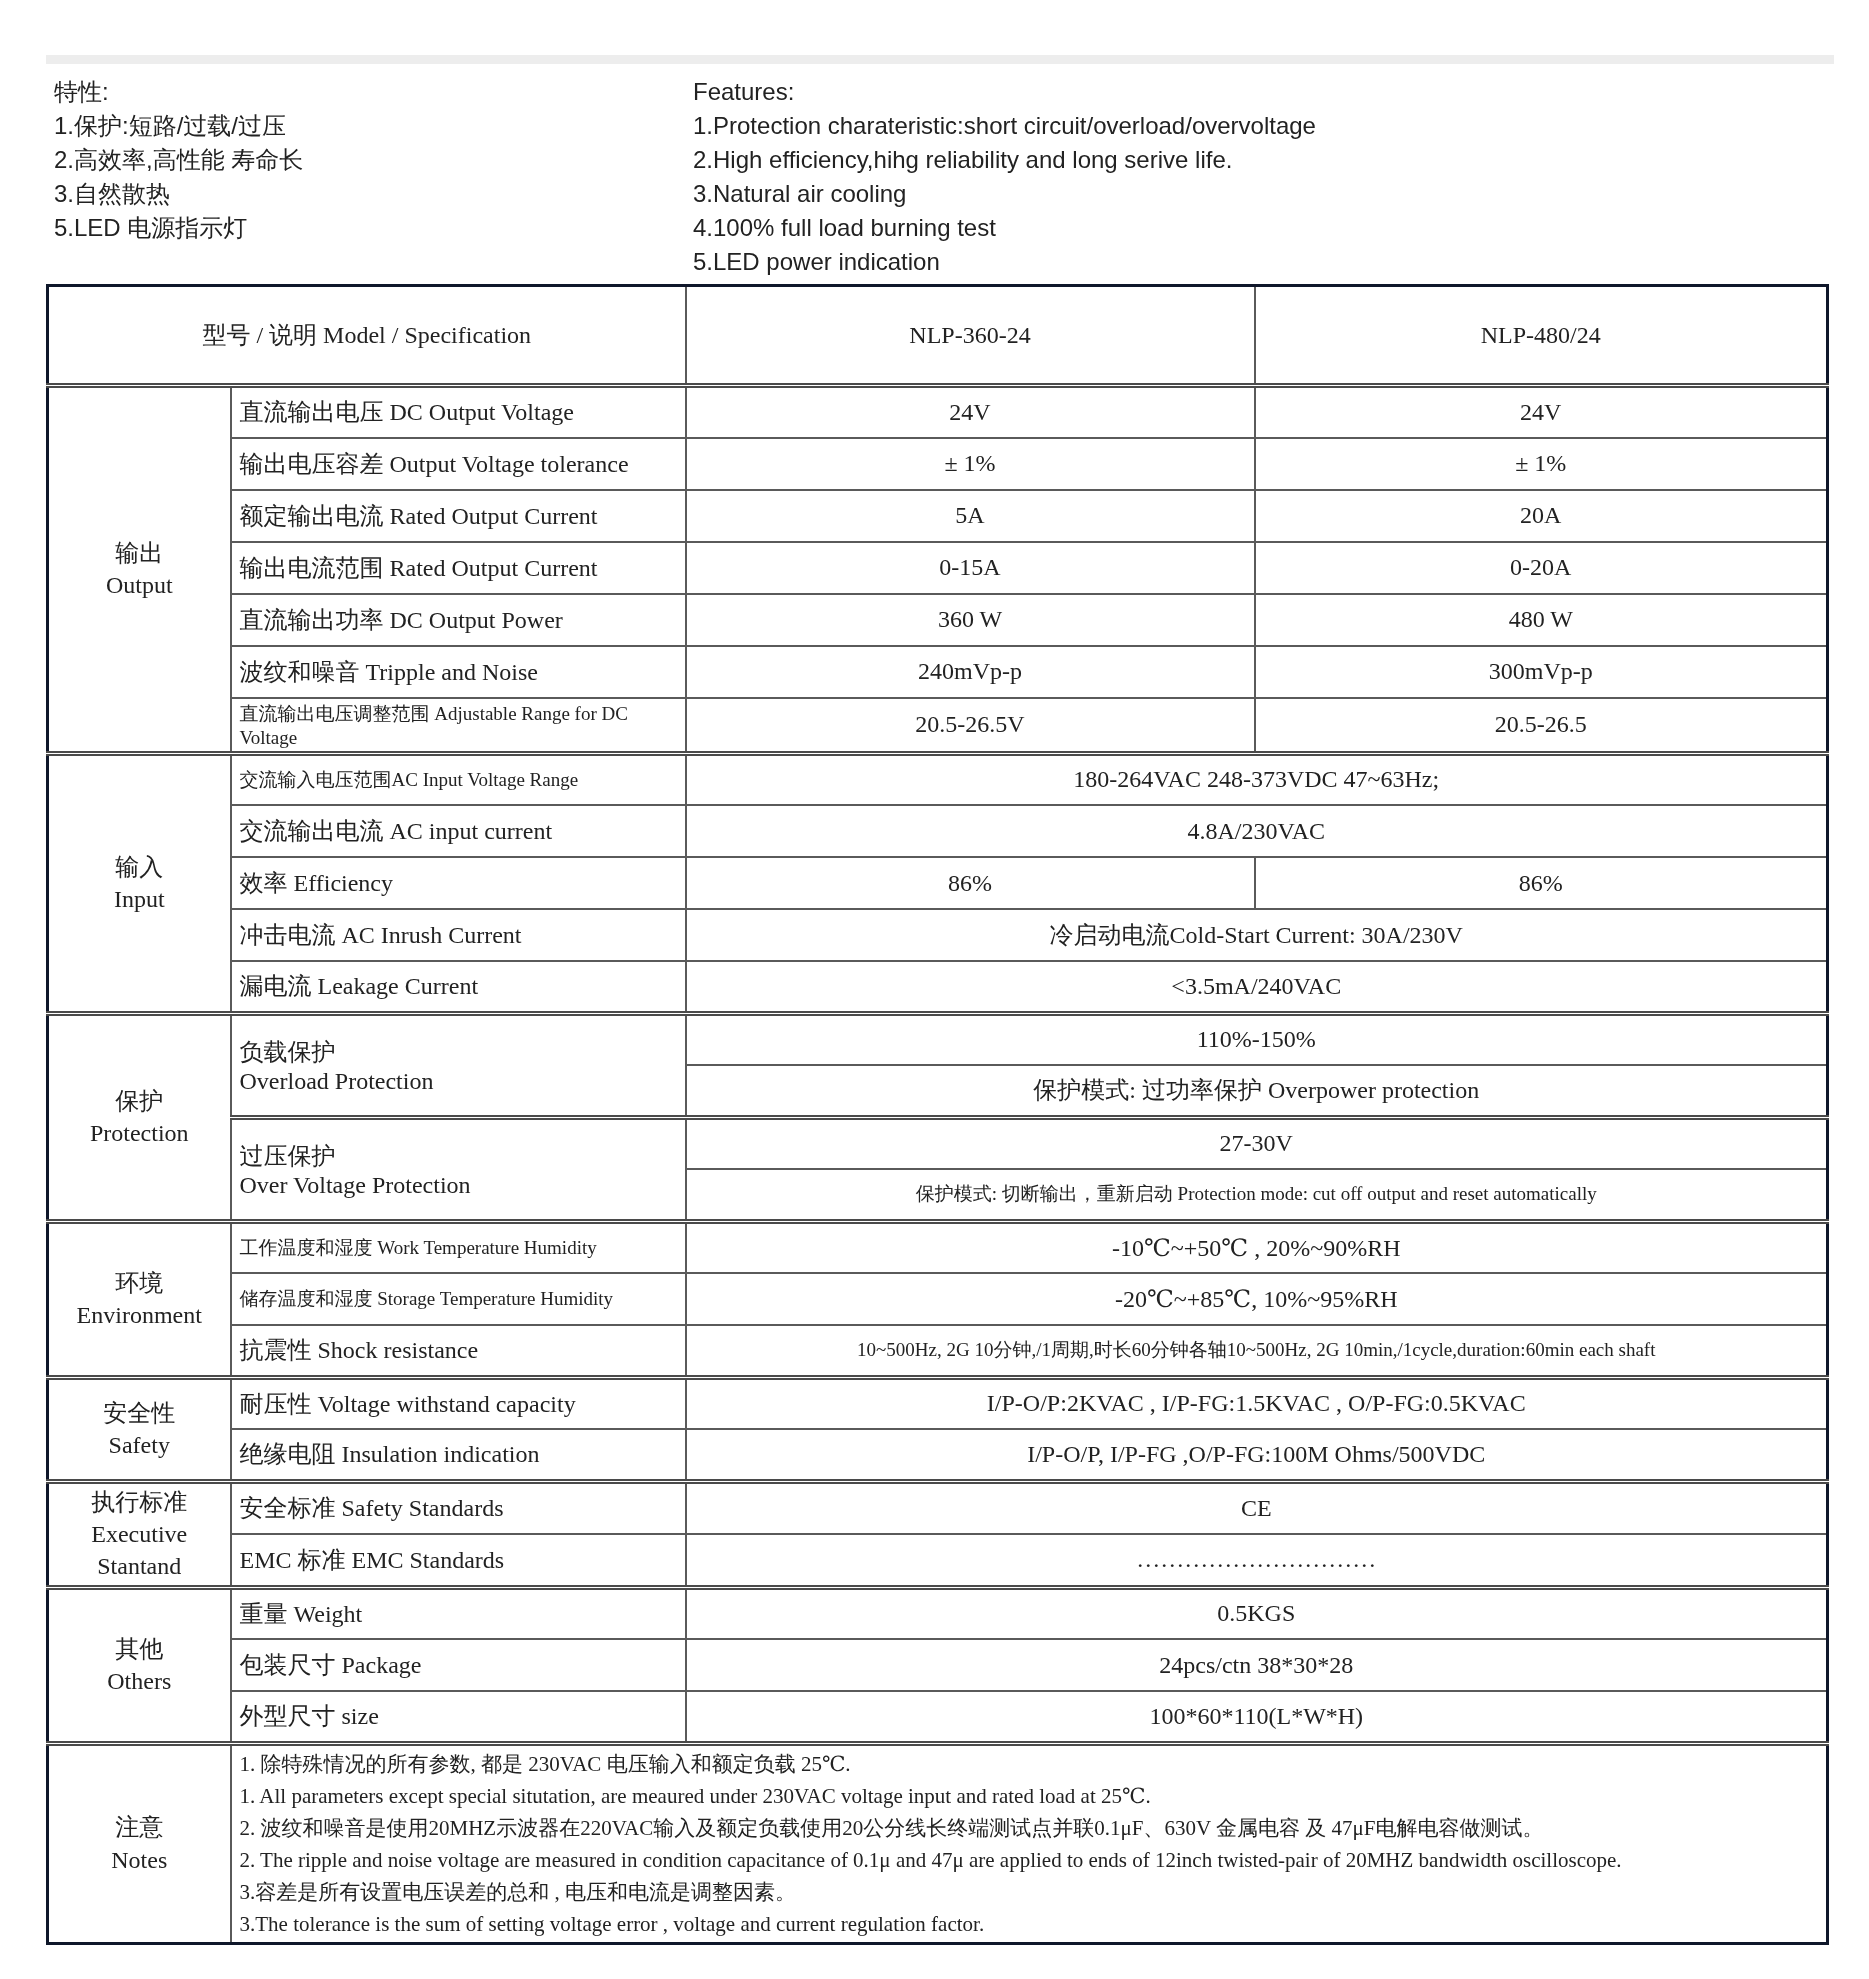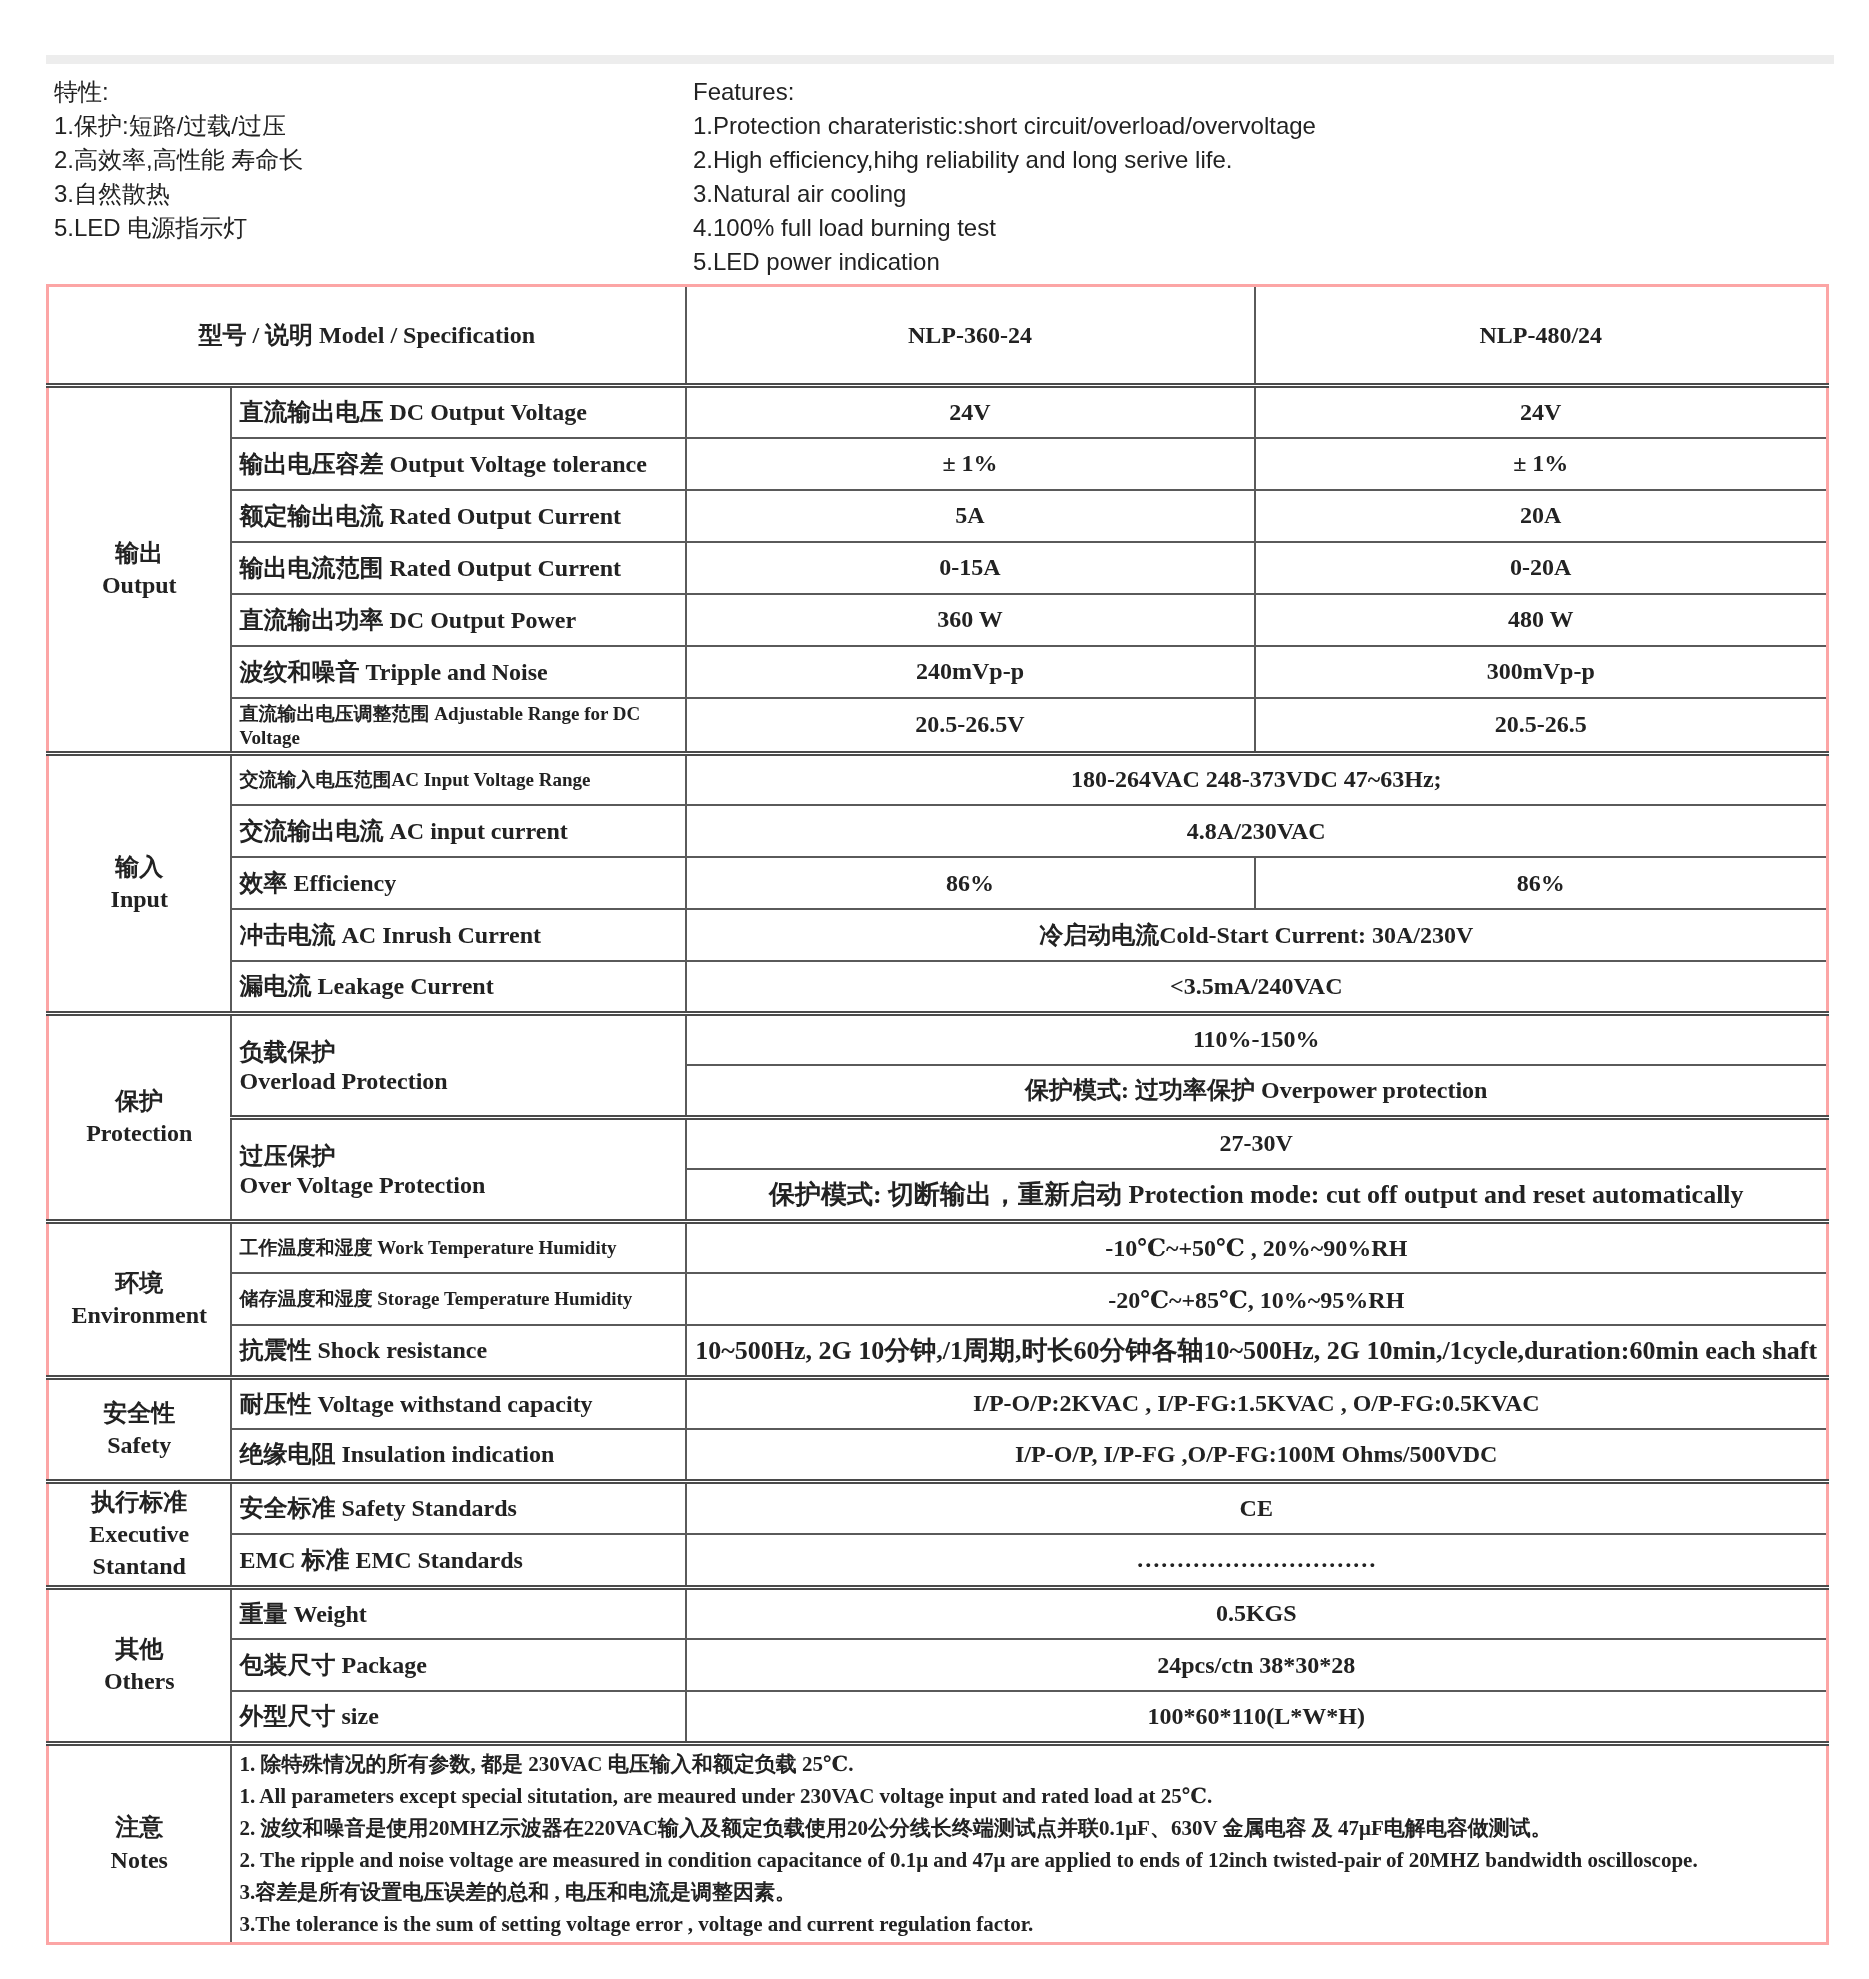--- a/index.html
+++ b/index.html
@@ -16,42 +16,41 @@
     position:absolute;left:0;top:75px;width:1499px;
     display:flex;
     font-family:"Liberation Sans","DejaVu Sans",sans-serif;
     font-size:24px;line-height:34px;color:#222;
   }
   .features .col-cn{width:693px;padding-left:54px;box-sizing:border-box;}
   .features .col-en{flex:1;}
   .spec-wrap{position:absolute;left:46px;top:284px;width:1781px;}
   table.spec{
     border-collapse:collapse;table-layout:fixed;width:1781px;
-    border:3px solid #fca5a5;
-    font-weight:bold;
+    border:3px solid #0f172a;
   }
   table.spec td{
     border:2px solid #5a5a5a;
     padding:2px 8px;
     vertical-align:middle;
     font-size:24px;
     color:#222;
     overflow:hidden;
   }
   tr.hrow{height:100px;}
   tr.r{height:52px;}
   tr.notesrow{height:196px;}
   tr.secstart td{border-top:5px double #4a4a4a;}
   tr.groupstart td{border-top:5px double #4a4a4a;}
   td.hlabel,td.hmodel{text-align:center;font-size:27px;}
   td.sec{text-align:center;line-height:1.35;font-size:25px;}
   td.attr{text-align:left;padding-left:16px;}
   td.attr.small{font-size:19px;}
   td.val{text-align:center;}
-  td.val.small{font-size:26px;padding-left:4px;padding-right:4px;}
+  td.val.small{font-size:19px;padding-left:4px;padding-right:4px;}
   td.notes-cell{text-align:left;padding-left:30px;vertical-align:middle;}
   .note-line{font-size:21px;line-height:32px;white-space:nowrap;}
 </style>
 </head>
 <body>
 
 <div class="top-bar"></div>
 
 <div class="features">
   <div class="col-cn">

